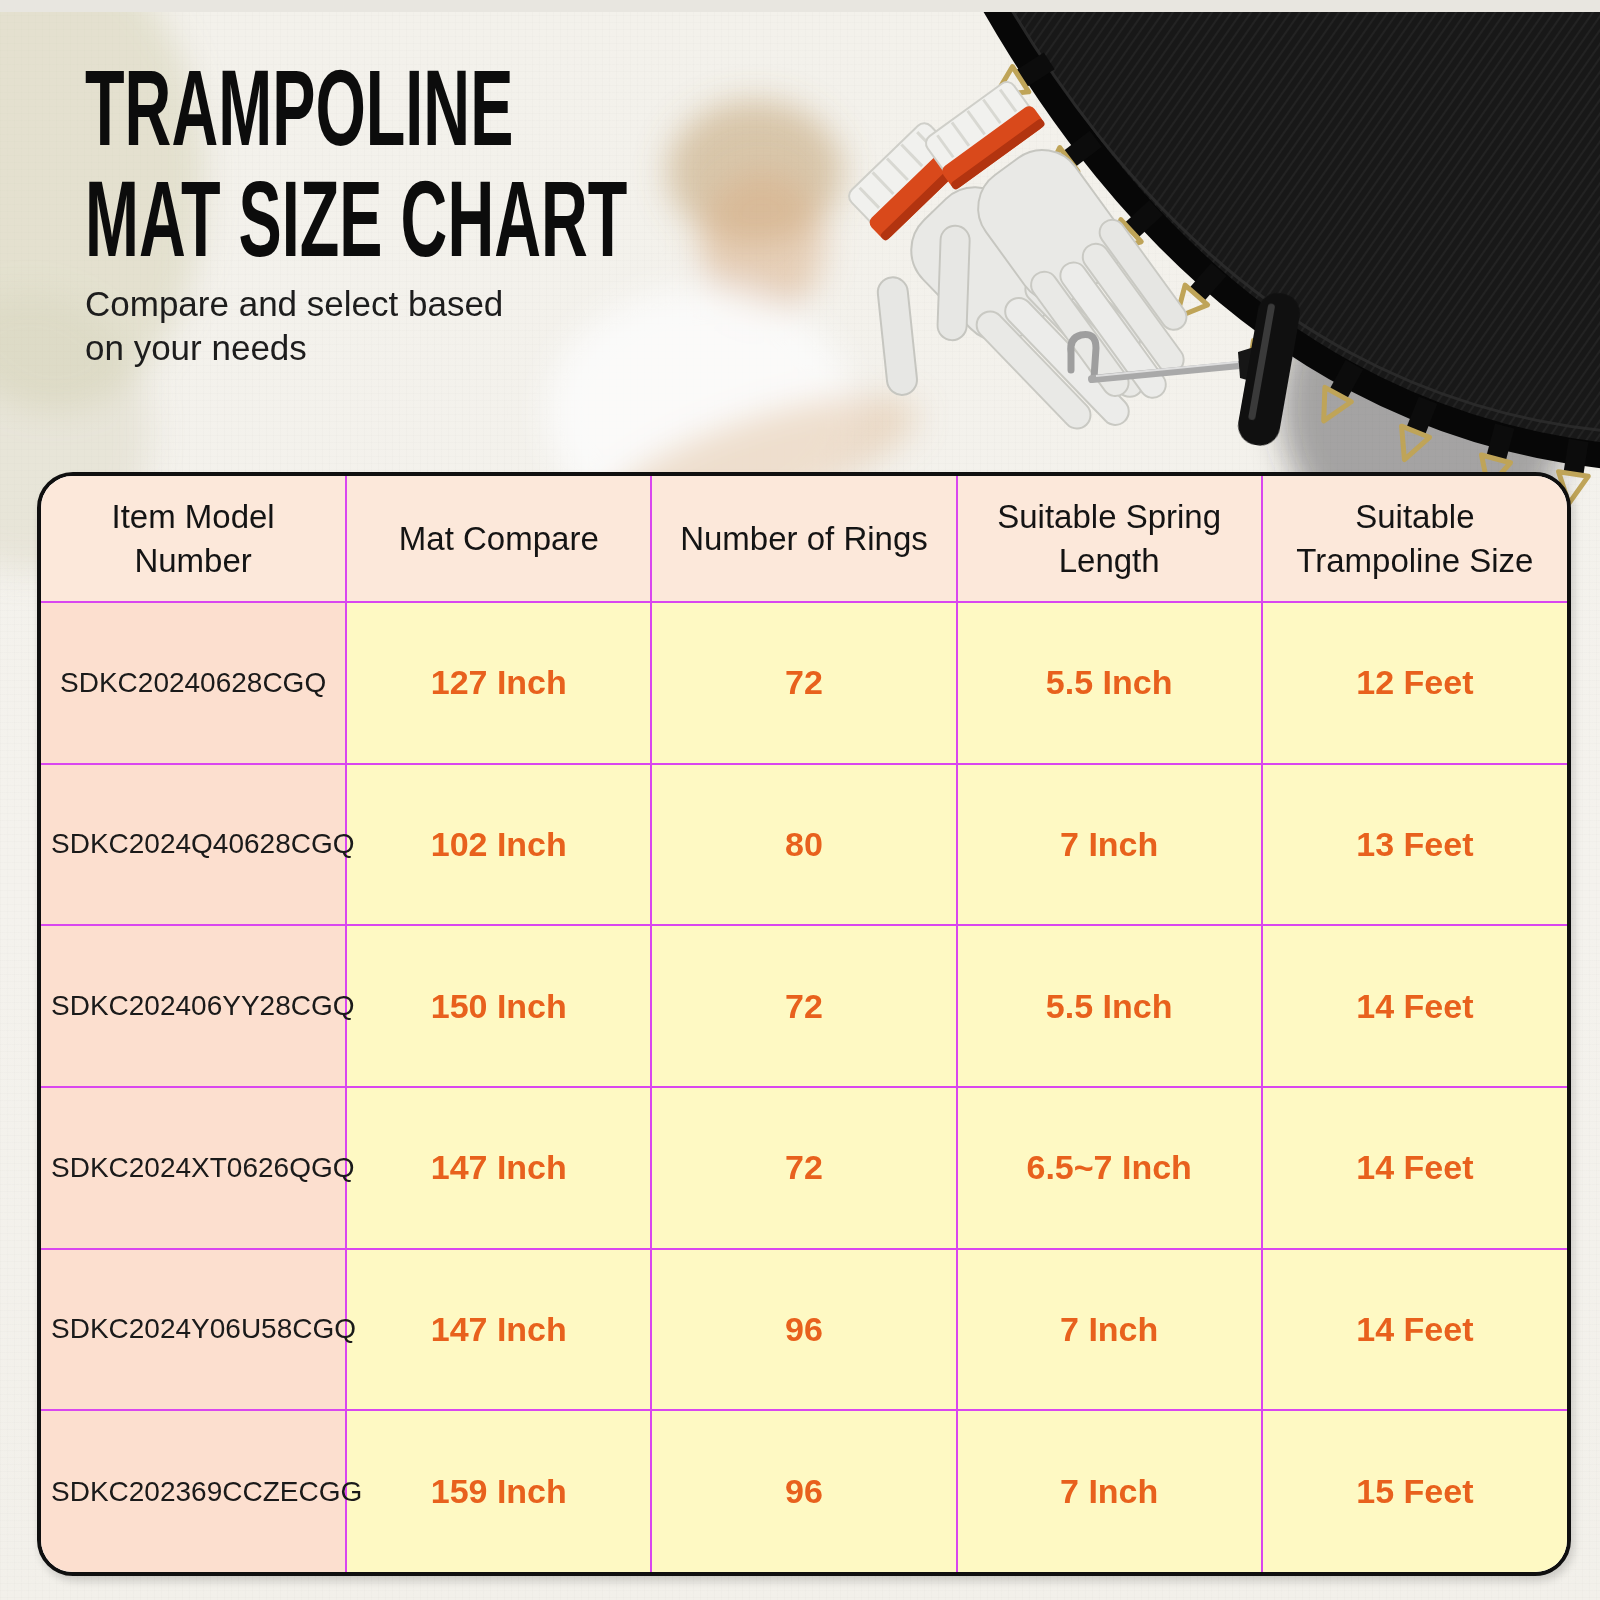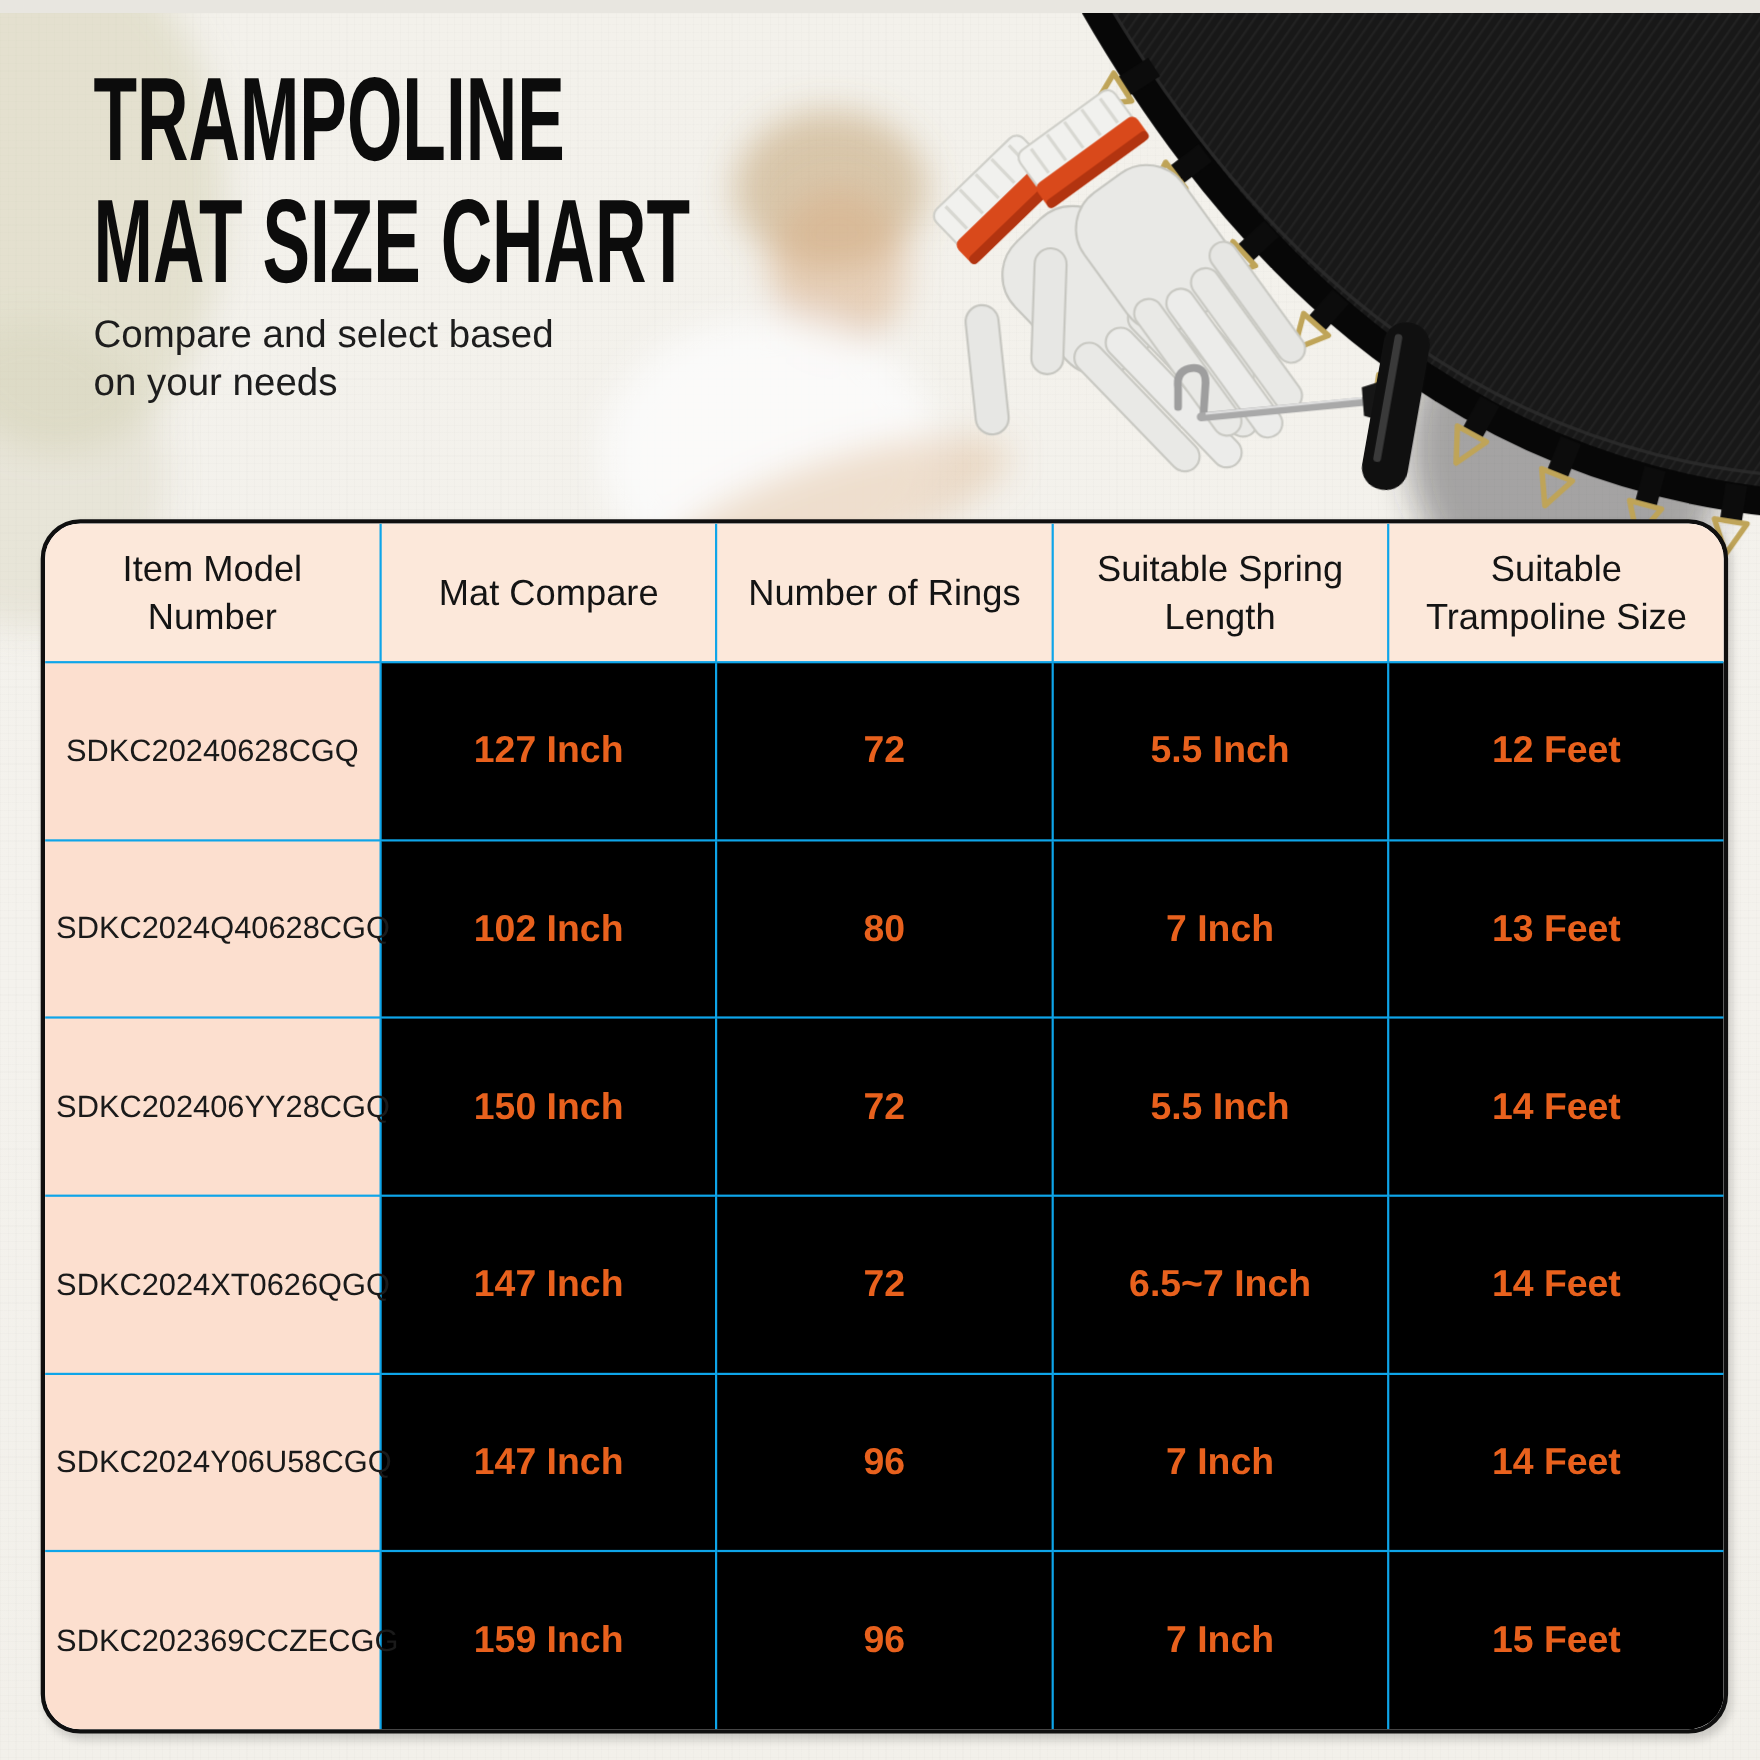--- a/index.html
+++ b/index.html
@@ -21,26 +21,26 @@
   .subtitle{
     position:absolute;left:85px;top:270px;
     font-size:35px;line-height:1.26;color:#1d1d1d;font-weight:400;
   }
   .chart-table{
     position:absolute;left:37px;top:460px;width:1526px;height:1096px;
     border:4px solid #0f0f0f;border-radius:36px;overflow:hidden;background:#ffffff;
     box-shadow:3px 5px 8px rgba(0,0,0,0.16);
   }
   table{width:100%;height:100%;border-collapse:collapse;table-layout:fixed;}
-  th,td{border:2px solid #0ea5e9;text-align:center;vertical-align:middle;padding:0 10px;}
+  th,td{border:2px solid #d946ef;text-align:center;vertical-align:middle;padding:0 10px;}
   thead tr{height:126px;}
   tbody tr{height:138px;}
   thead th{background:#fce8da;font-size:33px;font-weight:400;color:#141414;line-height:1.32;}
   td.model{background:#fcdfcf;font-size:28px;font-weight:400;color:#1a1a1a;}
-  td.val{background:#000000;font-size:34px;font-weight:700;color:#e8611d;}
+  td.val{background:#fef9c3;font-size:34px;font-weight:700;color:#e8611d;}
   
   thead th{border-top:none;}
   tbody tr:last-child td{border-bottom:none;}
   th:first-child,td:first-child{border-left:none;}
   th:last-child,td:last-child{border-right:none;}
 </style>
 </head>
 <body>
 
 <div class="canvas">

